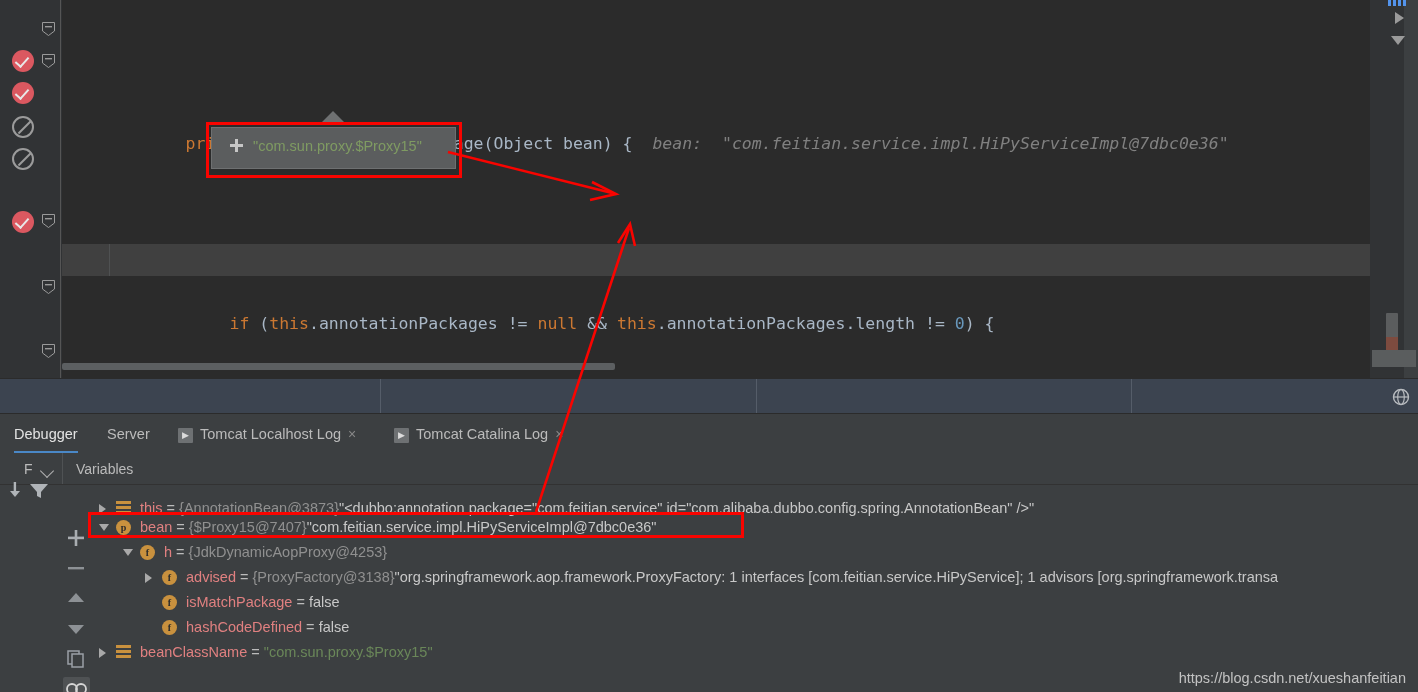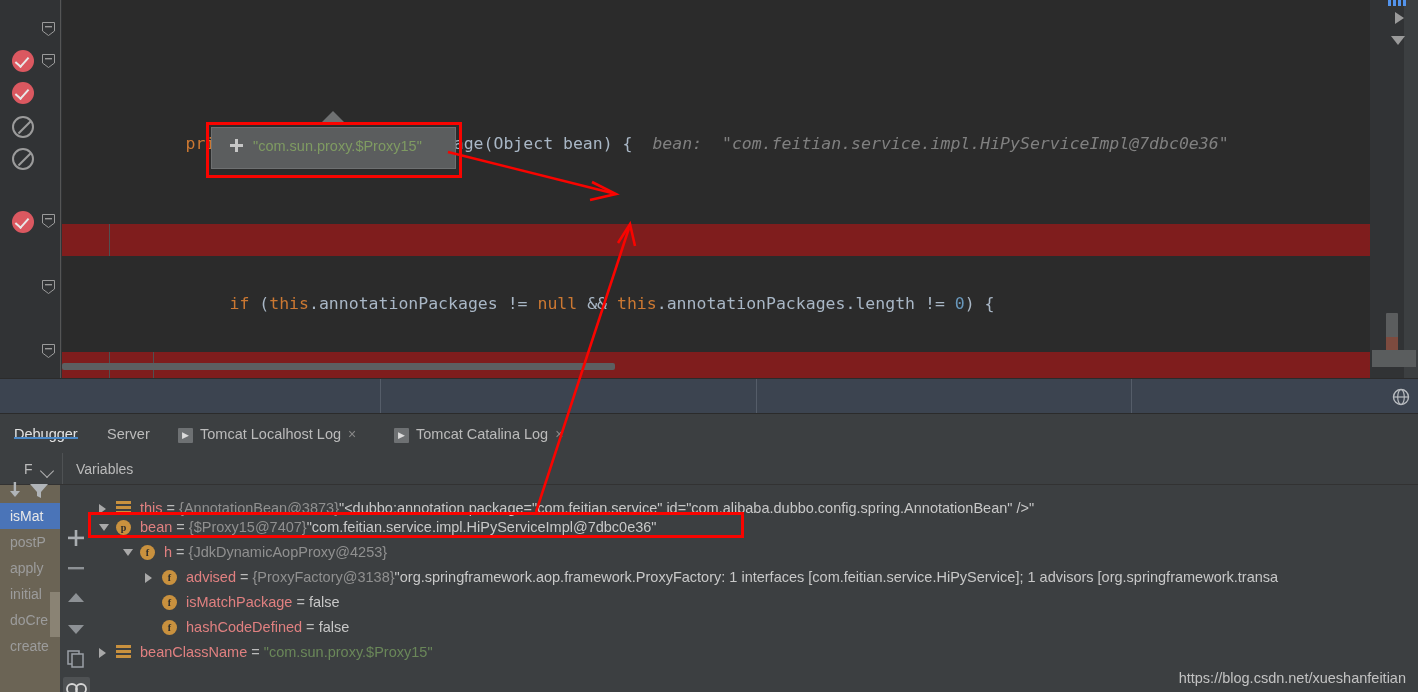--- a/index.html
+++ b/index.html
@@ -29,21 +29,21 @@
   .foldmark{position:absolute;width:13px;height:14px;color:#9a9a9a;}
   .foldmark svg{display:block;}
 
   
   .code{
     position:absolute;left:62px;top:0;right:48px;height:378px;
     font-family:"DejaVu Sans Mono","Liberation Mono",monospace;
     font-size:16.5px;line-height:32px;white-space:pre;
   }
   .ln{position:relative;height:32px;}
-  .ln.err{background:#7f1d1d;}
+  .ln.err{background:#404040;margin-top:20px;}
   .indent-guide{position:absolute;top:0;width:1px;height:32px;background:#4f5152;}
 
   .kw{color:#cc7832;}
   .pl{color:#a9b7c6;}
   .num{color:#6897bb;}
   .hintv{color:#808080;font-style:italic;}
 
   
   .stripe{position:absolute;right:0;top:0;width:48px;height:378px;background:#3c3f41;}
   .stripe-inner{position:absolute;right:14px;top:0;width:34px;height:378px;background:#313335;}
@@ -86,21 +86,21 @@
   .ann-svg{position:absolute;left:0;top:0;width:1418px;height:692px;pointer-events:none;}
 
   
   .toolwin{position:absolute;left:0;top:378px;width:1418px;height:314px;background:#3c3f41;}
 
   .breadcrumbbar{position:absolute;left:0;top:0;width:1418px;height:36px;background:#3c4450;border-top:1px solid #2b2b2b;border-bottom:1px solid #2b2b2b;box-sizing:border-box;}
   .bc-div{position:absolute;top:0;width:1px;height:34px;background:#555d69;}
   .globe{position:absolute;right:8px;top:9px;width:18px;height:18px;color:#b9bcc0;}
 
   .tabbar{position:absolute;left:0;top:37px;width:1418px;height:38px;background:#3c3f41;}
-  .tab{position:absolute;top:0;height:24px;line-height:38px;font-size:14.5px;color:#bbbbbb;white-space:nowrap;cursor:default;}
+  .tab{position:absolute;top:0;height:38px;line-height:38px;font-size:14.5px;color:#bbbbbb;white-space:nowrap;cursor:default;}
   .tab.active{color:#e3e3e3;}
   .tab.active .underline{position:absolute;left:0;bottom:0;width:100%;height:2.5px;background:#4a88c7;}
   .runicon{display:inline-block;width:15px;height:15px;background:#6e7173;color:#dcdcdc;font-size:9px;line-height:15px;text-align:center;vertical-align:middle;margin-right:7px;border-radius:1px;}
   .closex{color:#888;font-size:14px;margin-left:7px;}
 
   .tb-sep{position:absolute;top:48px;width:1px;height:20px;background:#5a5d5f;}
   .tbicon{position:absolute;top:44px;width:24px;height:24px;}
 
   .subbar{position:absolute;left:0;top:75px;width:1418px;height:32px;background:#3c3f41;border-bottom:1px solid #323232;box-sizing:border-box;}
   .subbar .lbl{position:absolute;font-size:14px;color:#bbbbbb;line-height:32px;}
@@ -345,29 +345,20 @@
     </div>
 
     <div class="subbar">
       <span class="lbl" style="left:24px">F</span>
       <span class="chev" style="left:42px"></span>
       <span class="sb-div" style="left:62px"></span>
       <span class="lbl" style="left:76px">Variables</span>
 
     </div>
 
-    <div class="framescol">
-      <div class="frame-item sel" style="top:18px">isMat</div>
-      <div class="frame-item" style="top:44px">postP</div>
-      <div class="frame-item" style="top:70px">apply</div>
-      <div class="frame-item" style="top:96px">initial</div>
-      <div class="frame-item" style="top:122px">doCre</div>
-      <div class="frame-item" style="top:148px">create</div>
-      <div class="frames-scroll"></div>
-    </div>
 
     <div class="leftbtns">
       <div style="position:absolute;left:5px;top:42px;width:22px;height:22px">
         <svg viewBox="0 0 22 22" width="22" height="22">
             <rect x="3" y="9.6" width="16" height="2.6" fill="#a9adb1"></rect>
             <rect x="9.7" y="3" width="2.6" height="16" fill="#a9adb1"></rect>
           </svg>
       </div>
       <div style="position:absolute;left:5px;top:72px;width:22px;height:22px">
         <svg viewBox="0 0 22 22" width="22" height="22">

